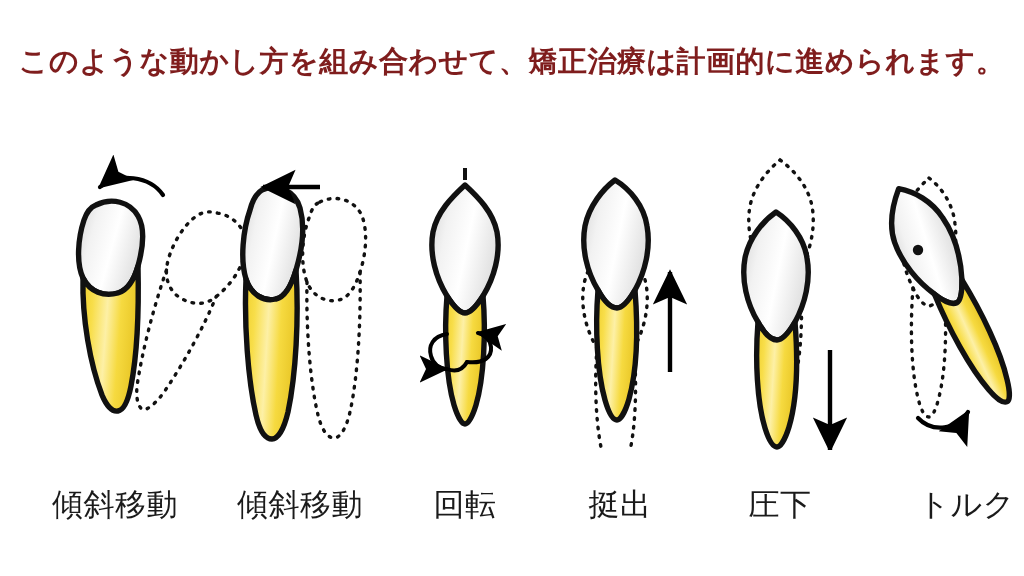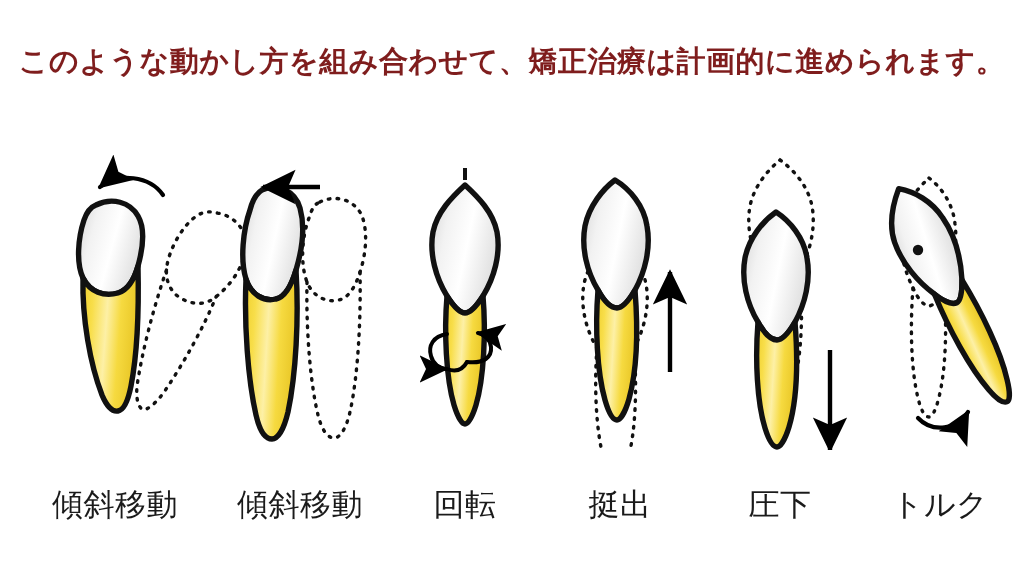--- a/index.html
+++ b/index.html
@@ -56,21 +56,21 @@
     font-weight: 400;
     color: #1a1a1a;
     white-space: nowrap;
     letter-spacing: 0.5px;
   }
   .lbl0 { left: 30px;  width: 170px; }
   .lbl1 { left: 215px; width: 170px; }
   .lbl2 { left: 395px; width: 140px; }
   .lbl3 { left: 550px; width: 140px; }
   .lbl4 { left: 710px; width: 140px; text-align: center; }
-  .lbl5 { left: 865px; width: 150px; }
+  .lbl5 { left: 865px; width: 150px; text-align: right; }
 </style>
 </head>
 <body>
 
 <div id="page-title">このような動かし方を組み合わせて、矯正治療は計画的に進められます。</div>
 
 <div id="figure-area">
 <svg id="figure-svg" viewBox="0 0 1024 300" xmlns="http://www.w3.org/2000/svg">
 
   <defs>

